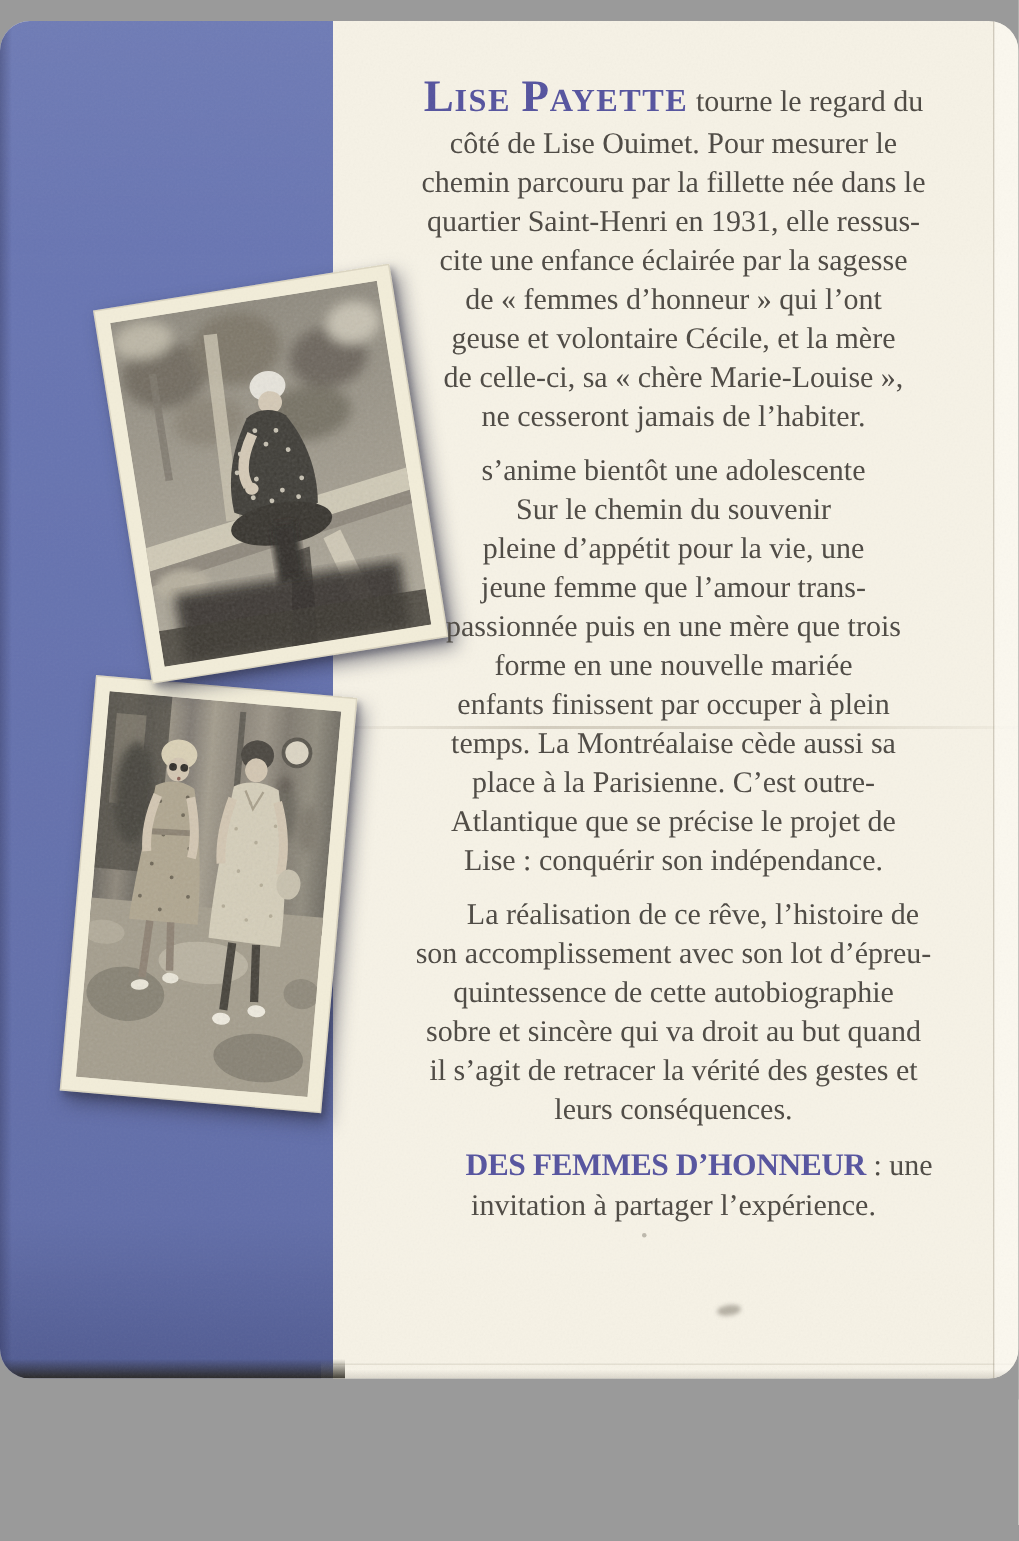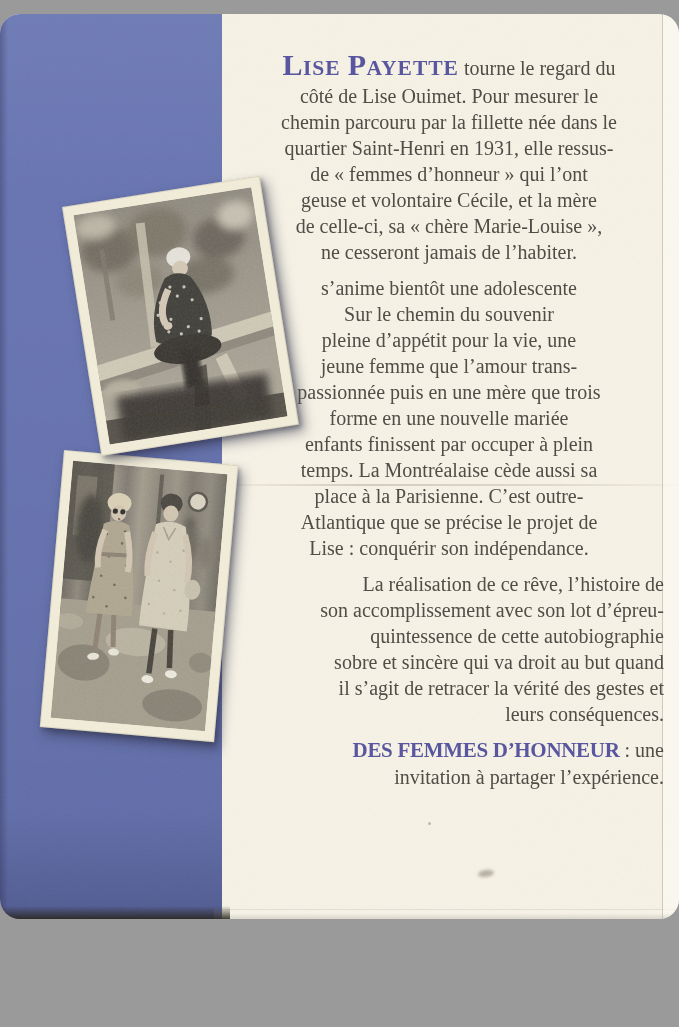--- a/index.html
+++ b/index.html
@@ -30,21 +30,21 @@
     box-shadow:inset 0 0 0 1px rgba(120,110,88,.18), 5px 7px 12px rgba(42,44,66,.50), 2px 3px 4px rgba(42,44,66,.35);}
   .photo svg{display:block;}
   .photo-1{left:62px;top:193px;transform:rotate(-9deg);z-index:4;}
   .photo-2{left:64px;top:436px;transform:rotate(5deg);z-index:3;}
 
   
   .text-col{position:absolute;left:234px;top:36px;width:430px;z-index:5;
     color:var(--ink,#4e4a44);font-size:20px;line-height:26px;}
   .line{white-space:nowrap;}
   .para.centered .line{text-align:center;}
-  .para.left .line{text-align:right;}
+  .para.left .line{text-align:center;}
   .p2{margin-top:10px;}
   .p3{margin-top:10px;}
   .p4{margin-top:9px;}
   .p3 .line:first-child{padding-left:26px;}
   .p4 .line-first{padding-left:34px;line-height:28px;}
   .first-line{line-height:30px;}
   .lead{color:var(--title-blue,#5b6aa7);font-weight:bold;}
   .lead .cap{font-size:30px;letter-spacing:.5px;}
   .lead .sc{font-size:21.5px;letter-spacing:1px;}
   .lead .name-gap{display:inline-block;width:7px;}
@@ -234,20 +234,21 @@
 
   <div class="text-col">
     <div class="para centered p1">
       <div class="line first-line">
         <span class="lead"><span class="cap">L</span><span class="sc">ISE</span><span class="name-gap"></span><span class="cap">P</span><span class="sc">AYETTE</span></span><span> tourne le regard du</span>
       </div>
       <div>
           <div class="line">côté de Lise Ouimet. Pour mesurer le</div>
           <div class="line">chemin parcouru par la fillette née dans le</div>
           <div class="line">quartier Saint-Henri en 1931, elle ressus-</div>
+          <div class="line">cite une enfance éclairée par la sagesse</div>
           <div class="line">de « femmes d’honneur » qui l’ont</div>
           <div class="line">geuse et volontaire Cécile, et la mère</div>
           <div class="line">de celle-ci, sa « chère Marie-Louise »,</div>
           <div class="line">ne cesseront jamais de l’habiter.</div>
         </div>
     </div>
     <div class="para centered p2">
         <div class="line">s’anime bientôt une adolescente</div>
         <div class="line">Sur le chemin du souvenir</div>
         <div class="line">pleine d’appétit pour la vie, une</div>

